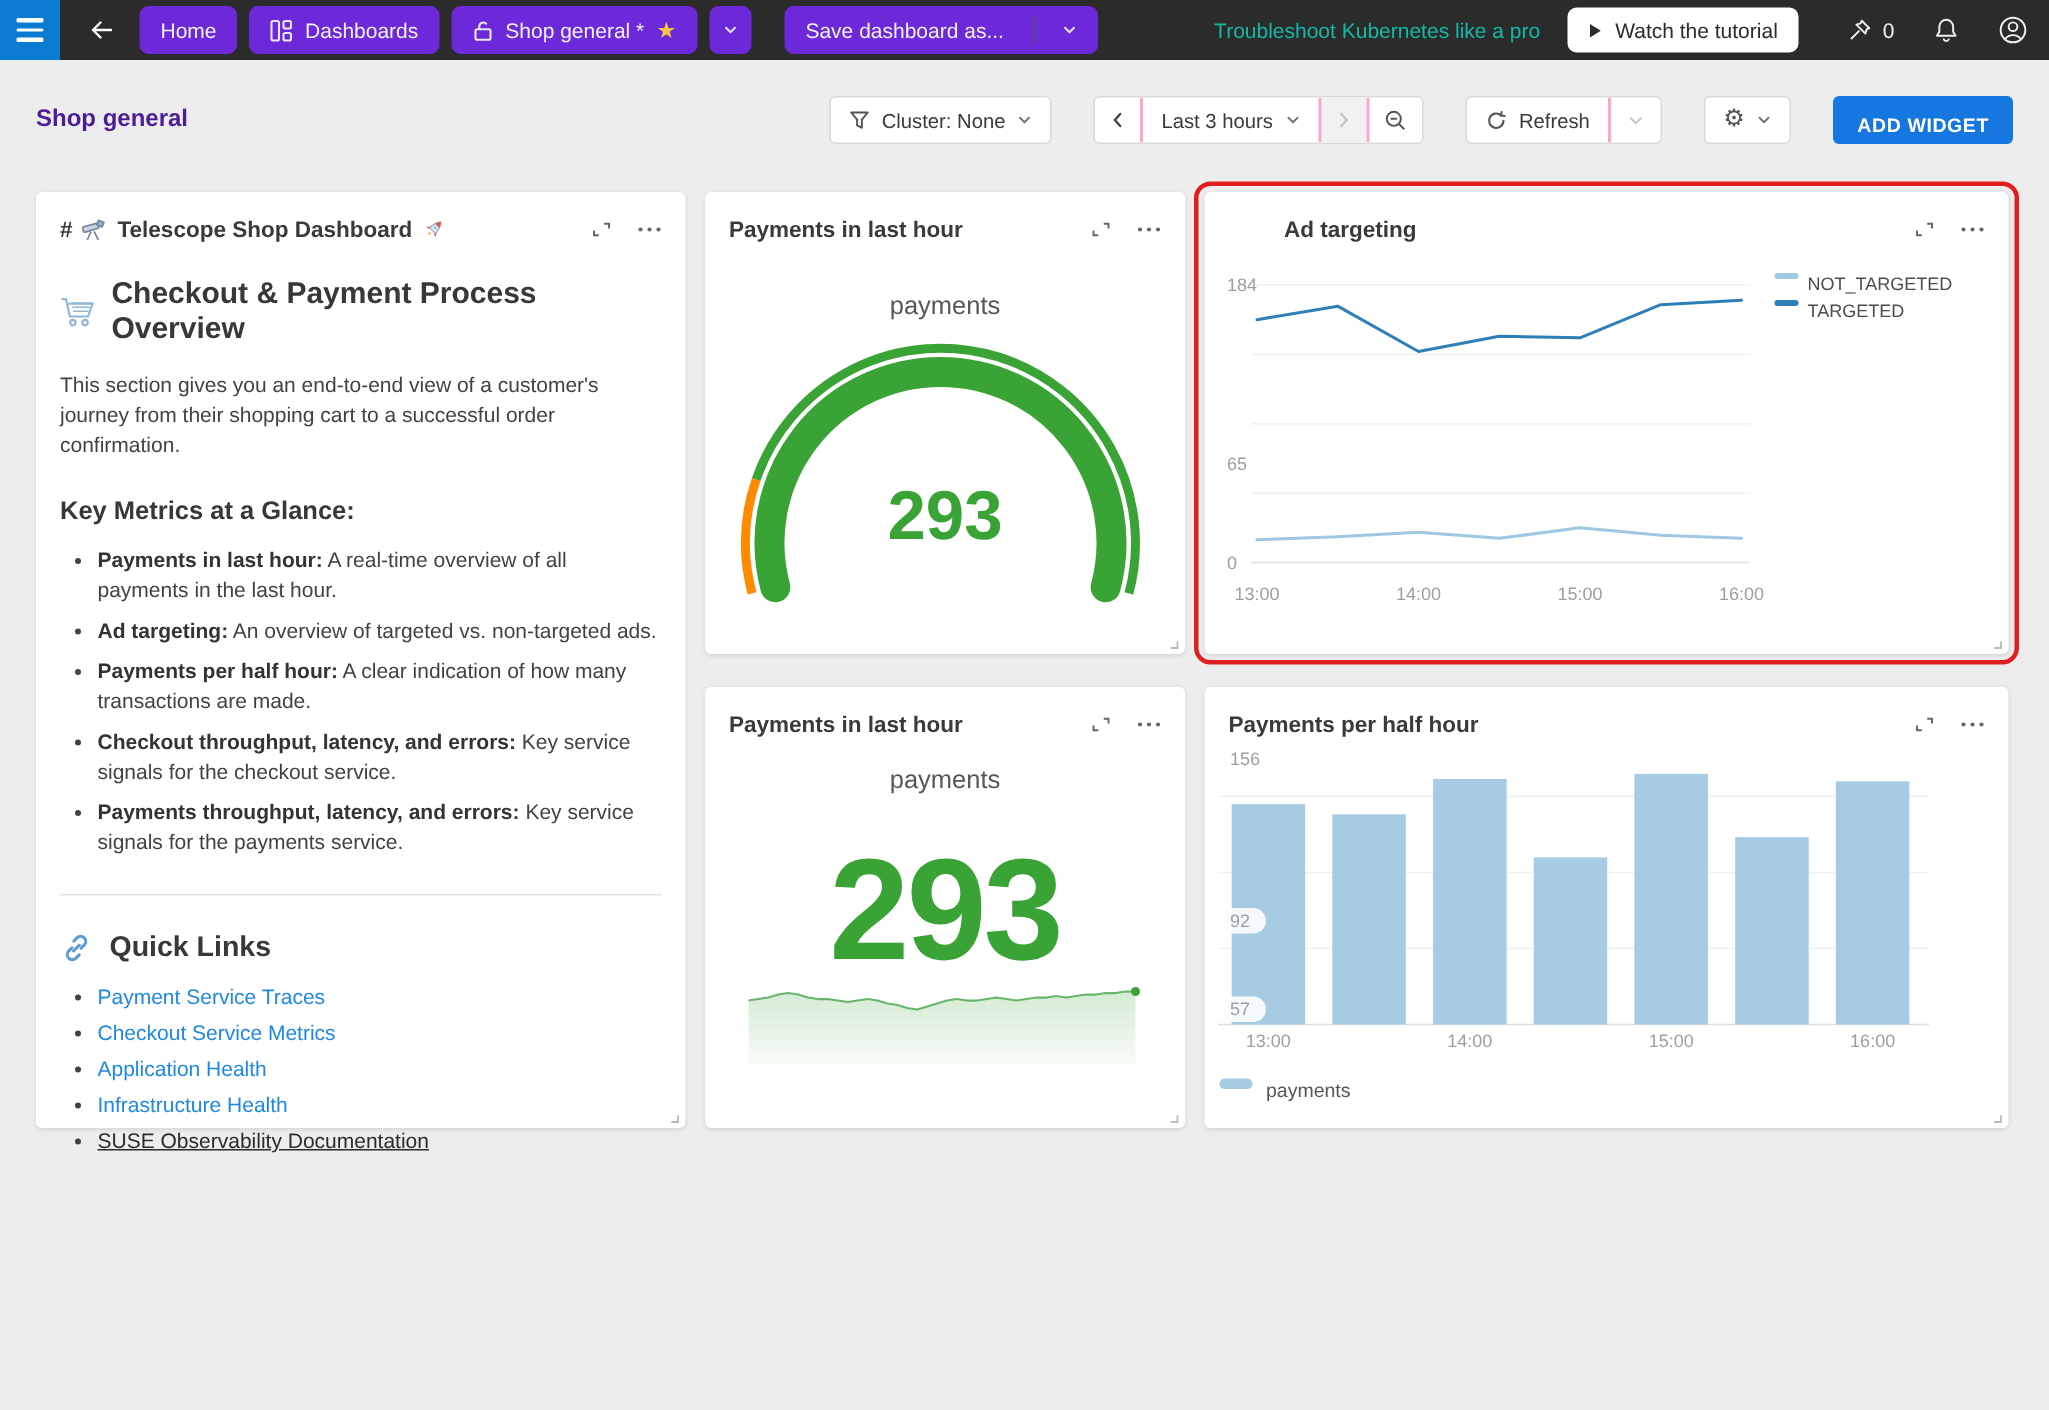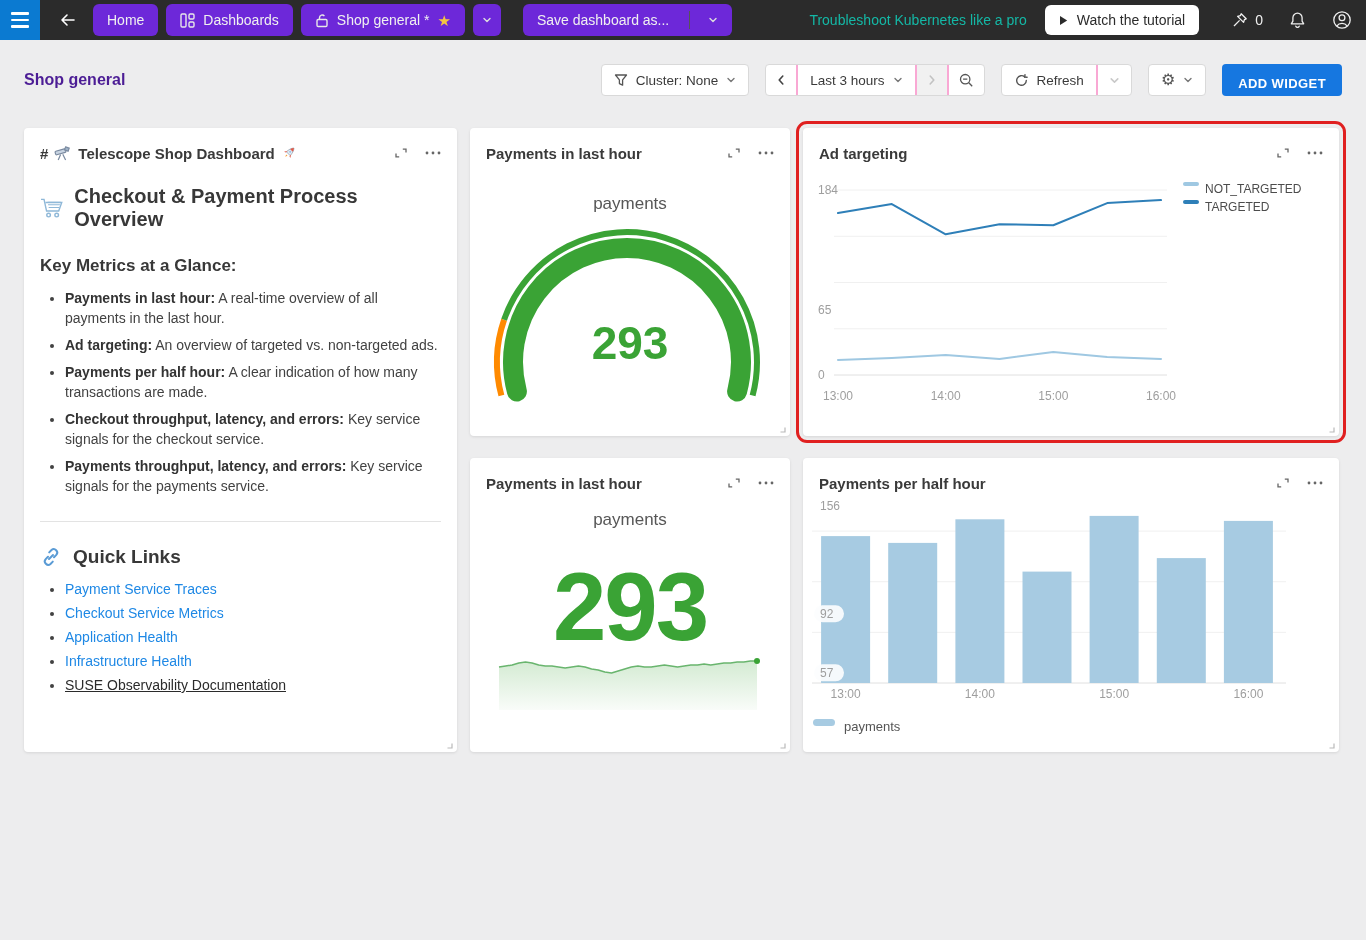--- a/index.html
+++ b/index.html
@@ -24,38 +24,38 @@
   .nav-right { margin-left:auto; display:flex; align-items:center; margin-right:14px; }
   .promo { font-size:14px; color:#14b8a6; margin-right:18px; }
   .watch-btn { height:30px; background:#fff; color:#2b2b2b; border:none; border-radius:6px; display:flex;
     align-items:center; gap:9px; padding:0 14px; font-size:14px; cursor:pointer; font-family:inherit; }
   .pin-wrap { display:flex; align-items:center; gap:7px; margin-left:32px; cursor:pointer; }
   .pin-count { font-size:14px; }
   .nav-icon-btn { margin-left:26px; cursor:pointer; display:flex; align-items:center; }
   
   .page-head { display:flex; align-items:center; padding:24px 24px 0 24px; height:56px; }
   .page-title { font-size:16px; font-weight:700; color:#4c1d95; }
-  .controls { margin-left:auto; display:flex; align-items:center; gap:16px; }
+  .controls { margin-left:auto; display:flex; align-items:center; gap:28px; }
   .btn, .btn-group { height:32px; background:#fff; border:1px solid #d9d9d9; border-radius:4px; font-size:13.5px; color:#3a3a3a; }
   .btn { display:flex; align-items:center; gap:8px; padding:0 12px; cursor:pointer; font-family:inherit; }
   .btn-group { display:flex; align-items:stretch; padding:0; overflow:hidden; }
   .seg { display:flex; align-items:center; gap:8px; padding:0 12px; border-left:2px solid #f9a8d4; cursor:pointer; }
   .seg:first-child { border-left:none; }
   .seg.icon-seg { padding:0 10px; }
   .seg.disabled { background:#f1f1f1; color:#c2c2c2; cursor:default; }
   .seg.chev-light { color:#c9c9c9; padding:0 11px; }
   .add-widget { background:#1677e0; border:none; color:#fff; font-weight:700; font-size:13px;
     letter-spacing:.4px; padding:12px 16px; border-radius:4px; height:32px; cursor:pointer; font-family:inherit; }
   .gear-glyph { font-size:16px; color:#555; line-height:1; }
   
   .grid { display:grid; grid-template-columns:433px 320px 536px; grid-template-rows:308px 294px;
     gap:22px 13px; margin:32px 24px 0 24px; }
   .card { background:#fff; border-radius:4px; box-shadow:0 1px 3px rgba(0,0,0,.10); position:relative; }
   .card.span2 { grid-row:1 / 3; }
-  .card.selected { outline:3px solid #e02020; outline-offset:4px; }
+  .card.selected { outline:3px solid #e02020; outline-offset:4px;padding-left:37px; }
   .card-head { display:flex; align-items:center; padding:13px 10px 0 16px; }
   .card-title { font-size:15px; font-weight:600; color:#3a3a3a; display:flex; align-items:center; gap:6px; }
   .card-actions { margin-left:auto; display:flex; align-items:center; gap:4px; }
   .icon-btn { width:28px; height:24px; border:none; background:transparent; display:flex; align-items:center;
     justify-content:center; cursor:pointer; color:#666; }
   .resize-handle { position:absolute; right:4px; bottom:3px; cursor:nwse-resize; }
   
   .tw-body { padding:0 16px; font-size:14px; color:#424242; }
   .tw-h2 { display:flex; align-items:center; gap:10px; margin-top:20px; font-size:20px; font-weight:700; color:#383838; }
   .tw-p { margin-top:15px; line-height:20px; max-width:400px; }
@@ -272,20 +272,21 @@
     <div class="tw-body">
       <div class="tw-h2">
         <svg width="25" height="23" viewBox="0 0 24 22" fill="none" stroke="#8fb8d8" stroke-width="1.4">
             <path d="M1 2 H4 L6.5 13.5 H18.5 L21.5 5 H5.6"></path>
             <circle cx="8.5" cy="17.5" r="1.8"></circle>
             <circle cx="16.5" cy="17.5" r="1.8"></circle>
             <path d="M7.5 4.8 L20.6 4.8 M8 7.4 L19.7 7.4 M8.6 10 L18.9 10" stroke-width="1"></path>
           </svg>
         <span>Checkout &amp; Payment Process Overview</span>
       </div>
+      <p class="tw-p">This section gives you an end-to-end view of a customer's journey from their shopping cart to a successful order confirmation.</p>
       <div class="tw-h3">Key Metrics at a Glance:</div>
       <ul class="metrics">
 
           <li><b>Payments in last hour:</b> <span>A real-time overview of all payments in the last hour.</span></li>
 
           <li><b>Ad targeting:</b> <span>An overview of targeted vs. non-targeted ads.</span></li>
 
           <li><b>Payments per half hour:</b> <span>A clear indication of how many transactions are made.</span></li>
 
           <li><b>Checkout throughput, latency, and errors:</b> <span>Key service signals for the checkout service.</span></li>

